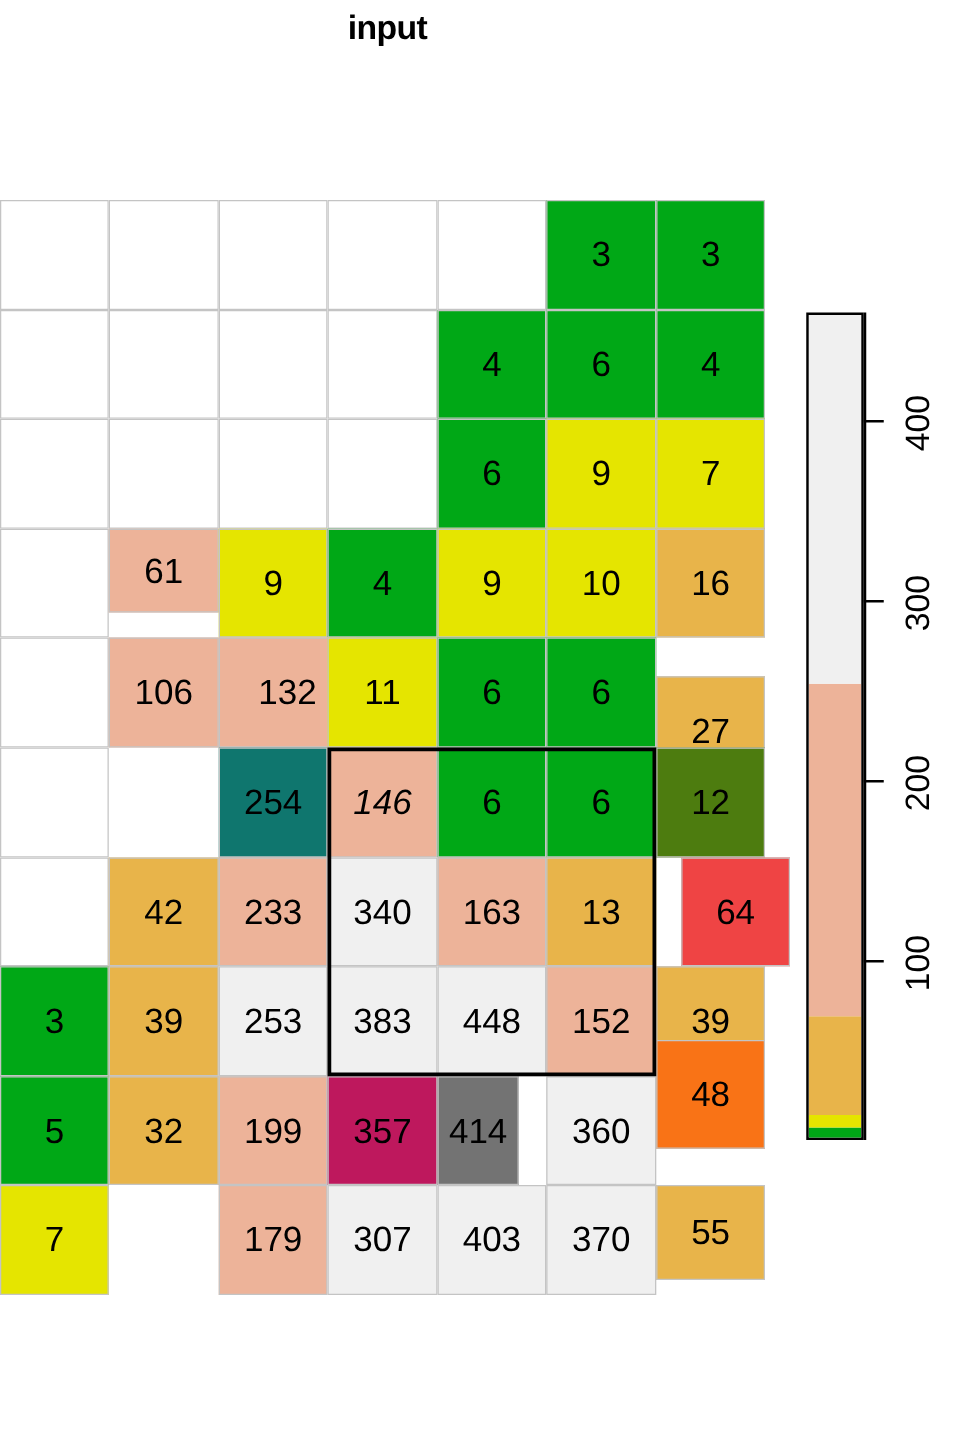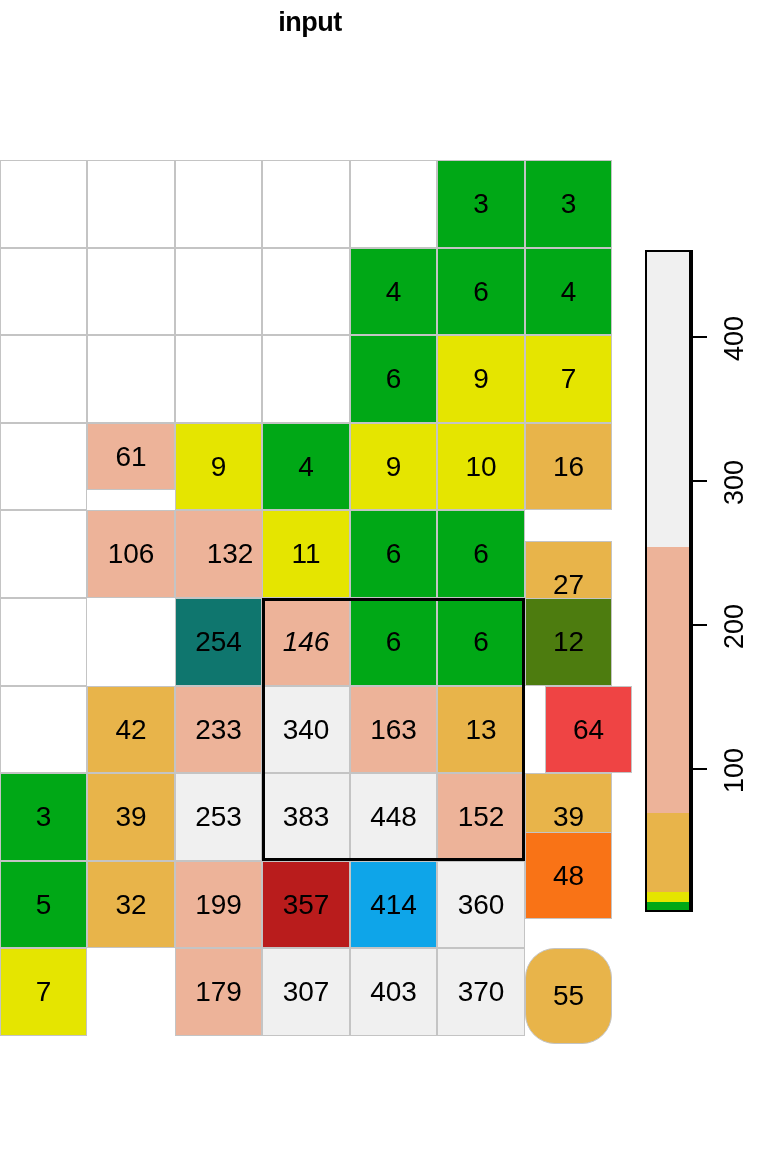--- a/index.html
+++ b/index.html
@@ -167,30 +167,30 @@
     <div class="hm-cell" style="left: 0px; top: 613px; width: 87px; height: 88px; background: rgb(0, 168, 22);">3</div>
     <div class="hm-cell" style="left: 87px; top: 613px; width: 88px; height: 88px; background: rgb(232, 180, 74);">39</div>
     <div class="hm-cell" style="left: 175px; top: 613px; width: 87px; height: 88px; background: rgb(240, 240, 240);">253</div>
     <div class="hm-cell" style="left: 262px; top: 613px; width: 88px; height: 88px; background: rgb(240, 240, 240);">383</div>
     <div class="hm-cell" style="left: 350px; top: 613px; width: 87px; height: 88px; background: rgb(240, 240, 240);">448</div>
     <div class="hm-cell" style="left: 437px; top: 613px; width: 88px; height: 88px; background: rgb(237, 179, 153);">152</div>
     <div class="hm-cell" style="left: 525px; top: 613px; width: 87px; height: 88px; background: rgb(232, 180, 74);">39</div>
     <div class="hm-cell" style="left: 0px; top: 701px; width: 87px; height: 87px; background: rgb(0, 168, 22);">5</div>
     <div class="hm-cell" style="left: 87px; top: 701px; width: 88px; height: 87px; background: rgb(232, 180, 74);">32</div>
     <div class="hm-cell" style="left: 175px; top: 701px; width: 87px; height: 87px; background: rgb(237, 179, 153);">199</div>
-    <div class="hm-cell" style="left: 262px; top: 701px; width: 88px; height: 87px; background: #b91c1c;">357</div>
-    <div class="hm-cell" style="left: 350px; top: 701px; width: 87px; height: 87px; background: #0ea5e9;">414</div>
+    <div class="hm-cell" style="left: 262px; top: 701px; width: 88px; height: 87px; background: #be185d;">357</div>
+    <div class="hm-cell" style="left: 350px; top: 701px; width: 65px; height: 87px; background: #737373;">414</div>
     <div class="hm-cell" style="left: 437px; top: 701px; width: 88px; height: 87px; background: rgb(240, 240, 240);">360</div>
     <div class="hm-cell" style="left: 525px; top: 672px; width: 87px; height: 87px; background: #f97316;">48</div>
     <div class="hm-cell" style="left: 0px; top: 788px; width: 87px; height: 88px; background: rgb(229, 229, 0);">7</div>
     <div class="hm-cell" style="left: 175px; top: 788px; width: 87px; height: 88px; background: rgb(237, 179, 153);">179</div>
     <div class="hm-cell" style="left: 262px; top: 788px; width: 88px; height: 88px; background: rgb(240, 240, 240);">307</div>
     <div class="hm-cell" style="left: 350px; top: 788px; width: 87px; height: 88px; background: rgb(240, 240, 240);">403</div>
     <div class="hm-cell" style="left: 437px; top: 788px; width: 88px; height: 88px; background: rgb(240, 240, 240);">370</div>
-    <div class="hm-cell" style="left: 525px; top: 788px; width: 87px; height: 96px; background: rgb(232, 180, 74); border-radius: 30px;">55</div>
+    <div class="hm-cell" style="left: 525px; top: 788px; width: 87px; height: 76px; background: rgb(232, 180, 74);">55</div>
     <div id="highlight-box" style="left: 262px; top: 438px; width: 263px; height: 263px; border-color: rgb(0, 0, 0);"></div>
   </div>
 
 <div id="legend">
   <div id="legend-bar">
       <div class="legend-band" style="top: 650.487px; height: 11.513px; background: rgb(0, 168, 22);"></div>
       <div class="legend-band" style="top: 640.413px; height: 10.0739px; background: rgb(229, 229, 0);"></div>
       <div class="legend-band" style="top: 561.261px; height: 79.1522px; background: rgb(232, 180, 74);"></div>
       <div class="legend-band" style="top: 295.022px; height: 266.239px; background: rgb(237, 179, 153);"></div>
       <div class="legend-band" style="top: 0px; height: 295.022px; background: rgb(240, 240, 240);"></div>

